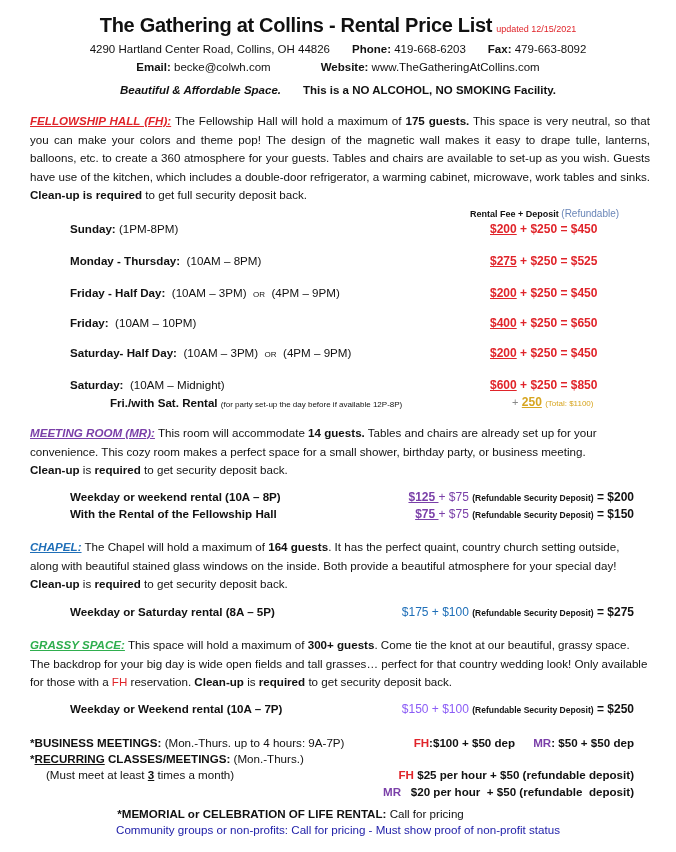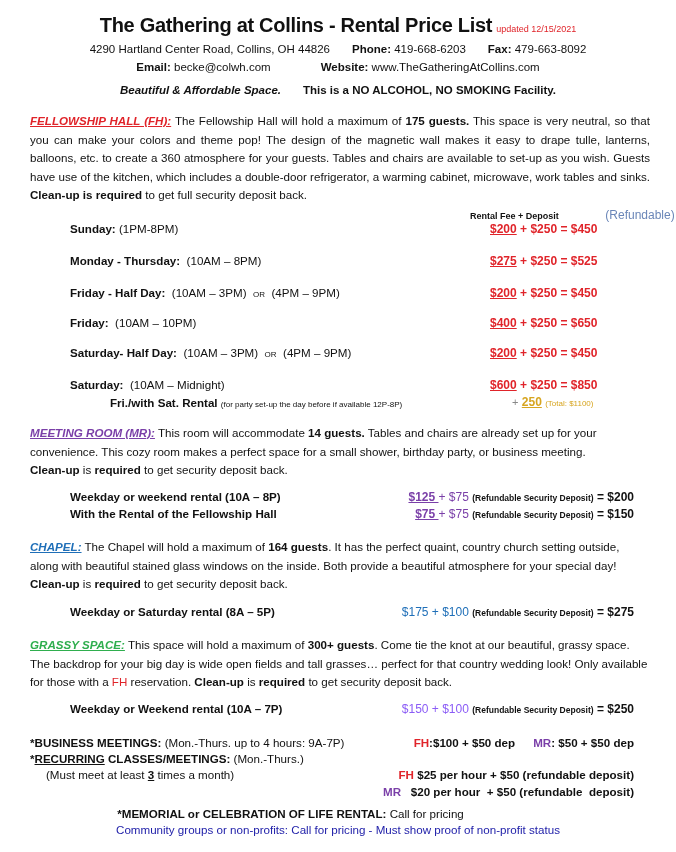--- a/index.html
+++ b/index.html
@@ -18,21 +18,21 @@
   .justify { text-align: justify; }
   .sec-red { color: #e0242a; font-weight: bold; font-style: italic; text-decoration: underline; }
   .sec-purple { color: #7a3fa8; font-weight: bold; font-style: italic; text-decoration: underline; }
   .sec-blue { color: #1f6fb8; font-weight: bold; font-style: italic; text-decoration: underline; }
   .sec-green { color: #2fae4e; font-weight: bold; font-style: italic; text-decoration: underline; }
   .row-label { left: 70px; font-size: 11.6px; }
   .row-price { font-size: 12px; font-weight: bold; color: #e0242a; }
   .row-price u { text-decoration: underline; }
   .small { font-size: 8px; font-weight: normal; }
   .small-b { font-size: 8.5px; font-weight: bold; color: #111; }
-  .refund { color: #6a86b8; font-size: 12px; font-weight: normal; margin-left: 44px; }
+  .refund { color: #6a86b8; font-size: 10px; font-weight: normal; }
   .gold { color: #d7a520; text-align: center; }
   .gold-plus { color: #888; font-size: 11px; }
   .purple { color: #7a3fa8; }
   .blue { color: #1f6fb8; }
   .green { color: #8b5cf6; }
   .red { color: #e0242a; }
   .navy { color: #2222aa; }
   .rt { text-align: right; }
 </style>
 </head>

